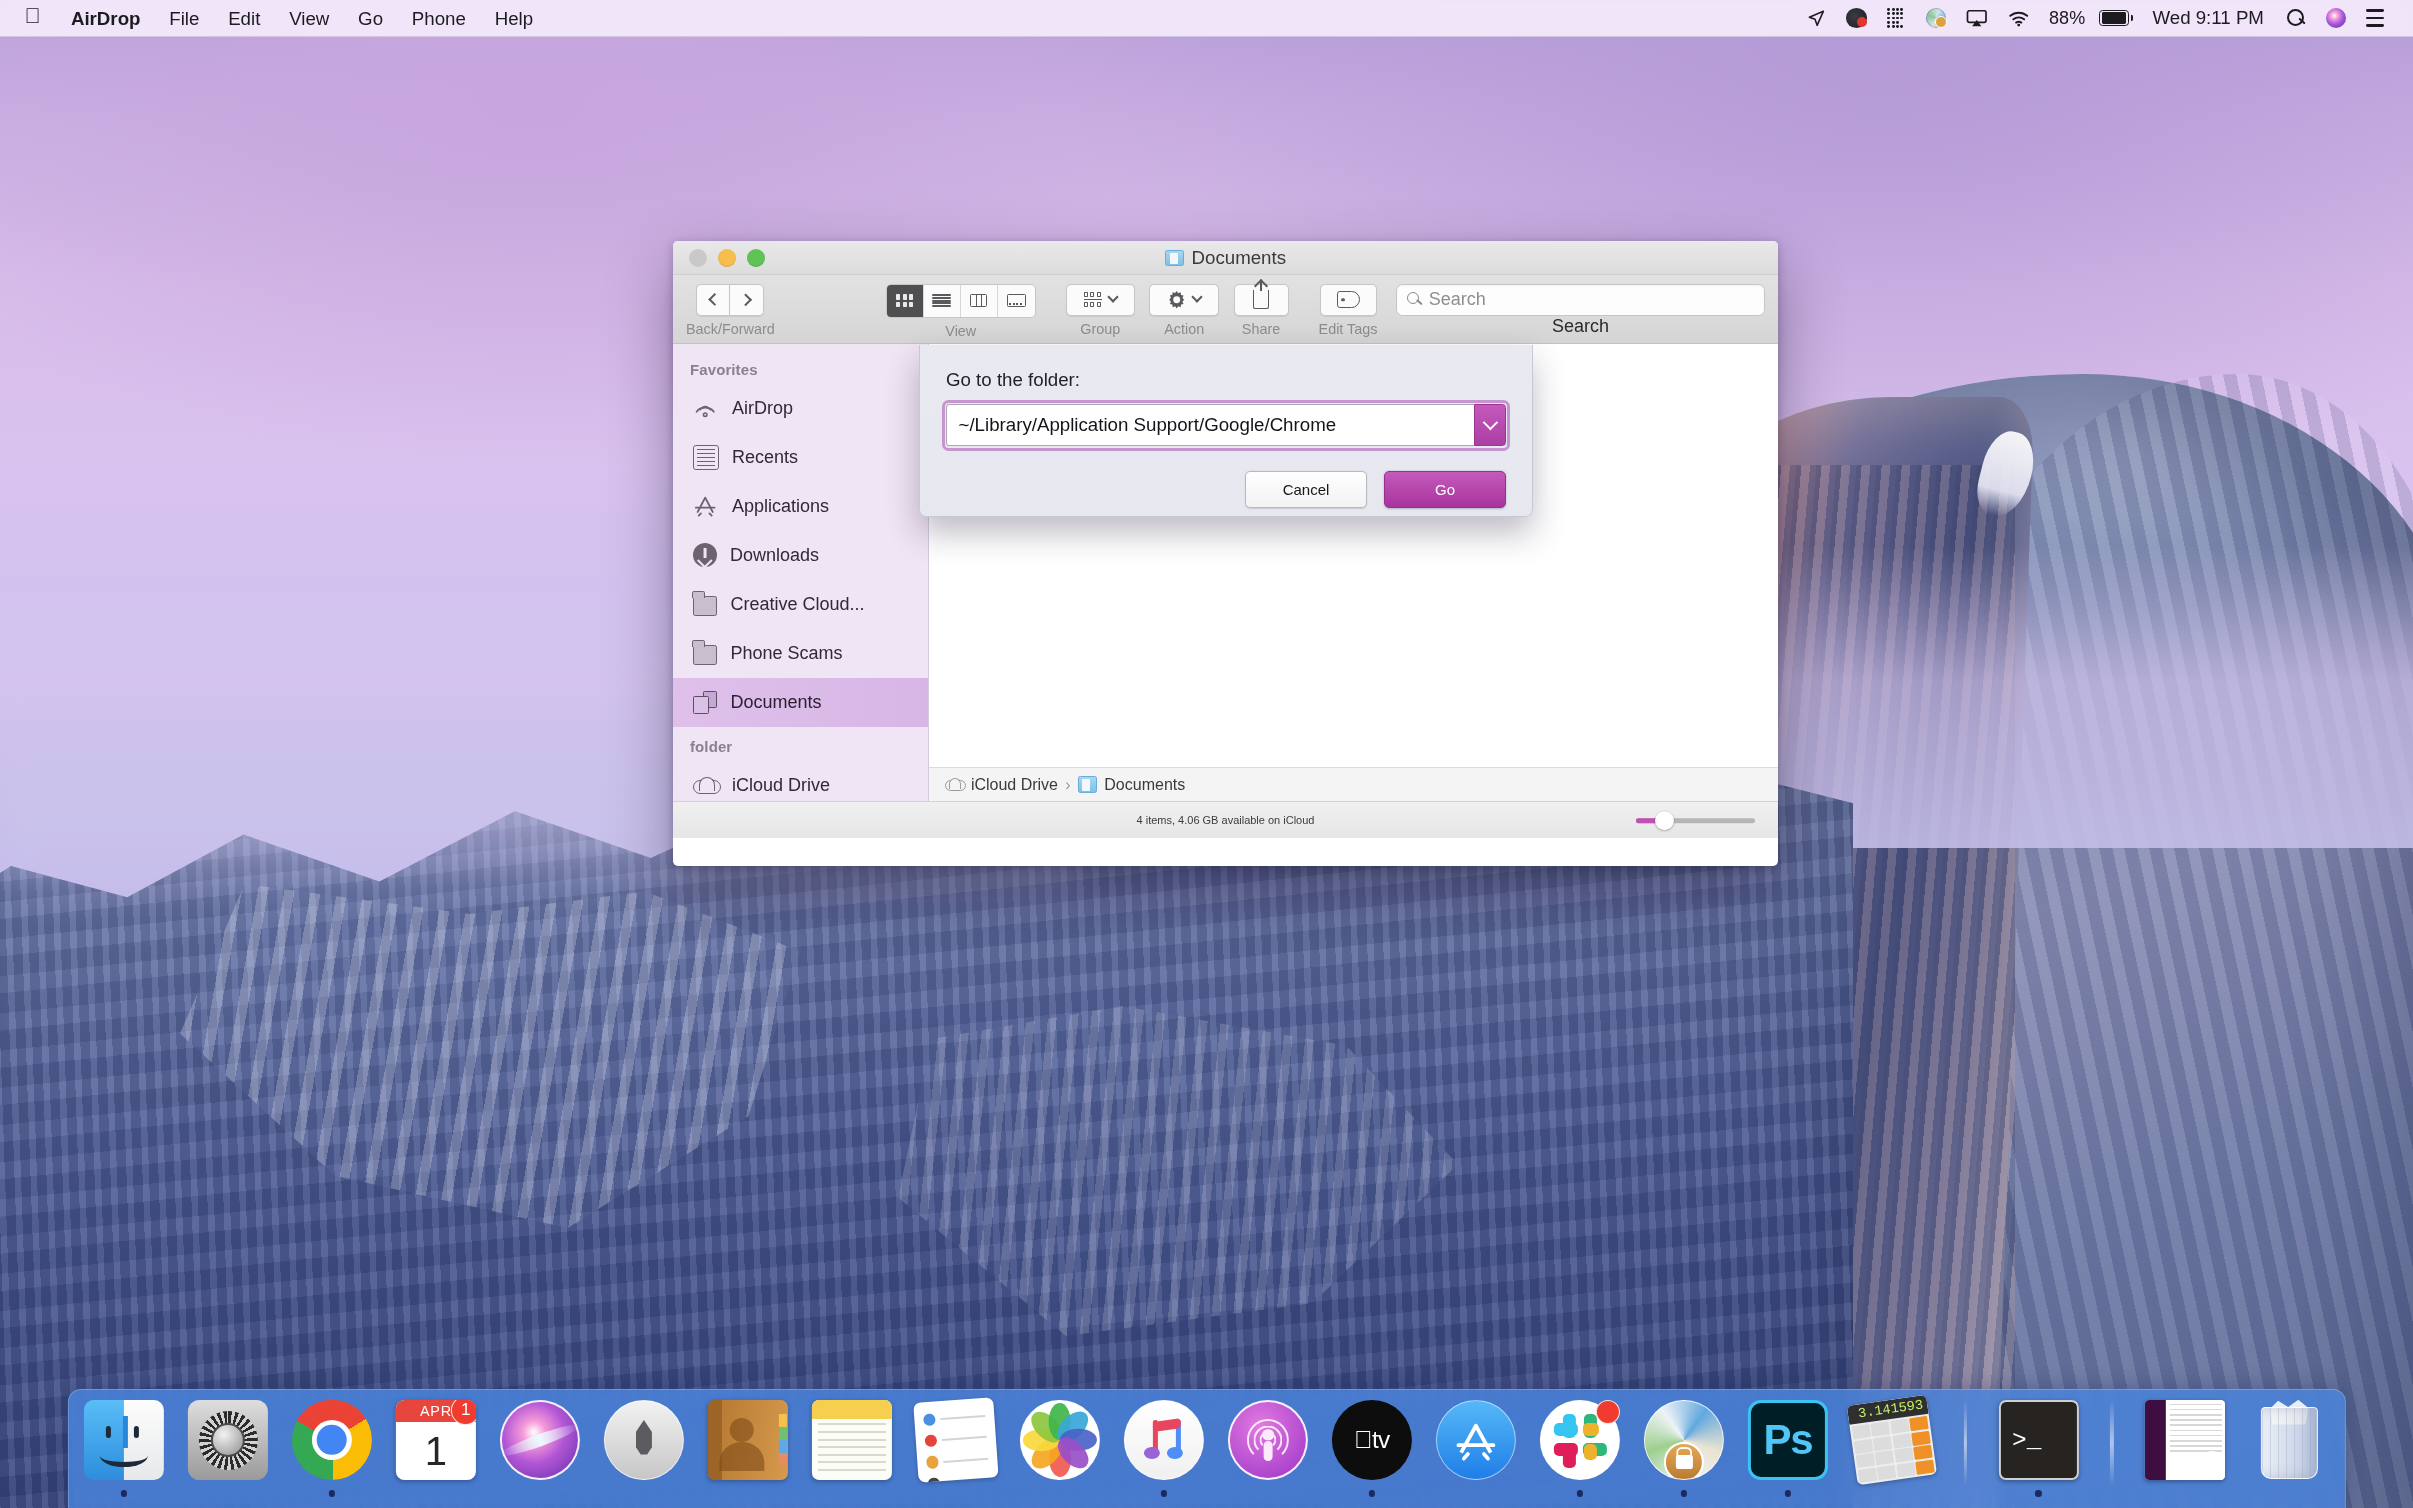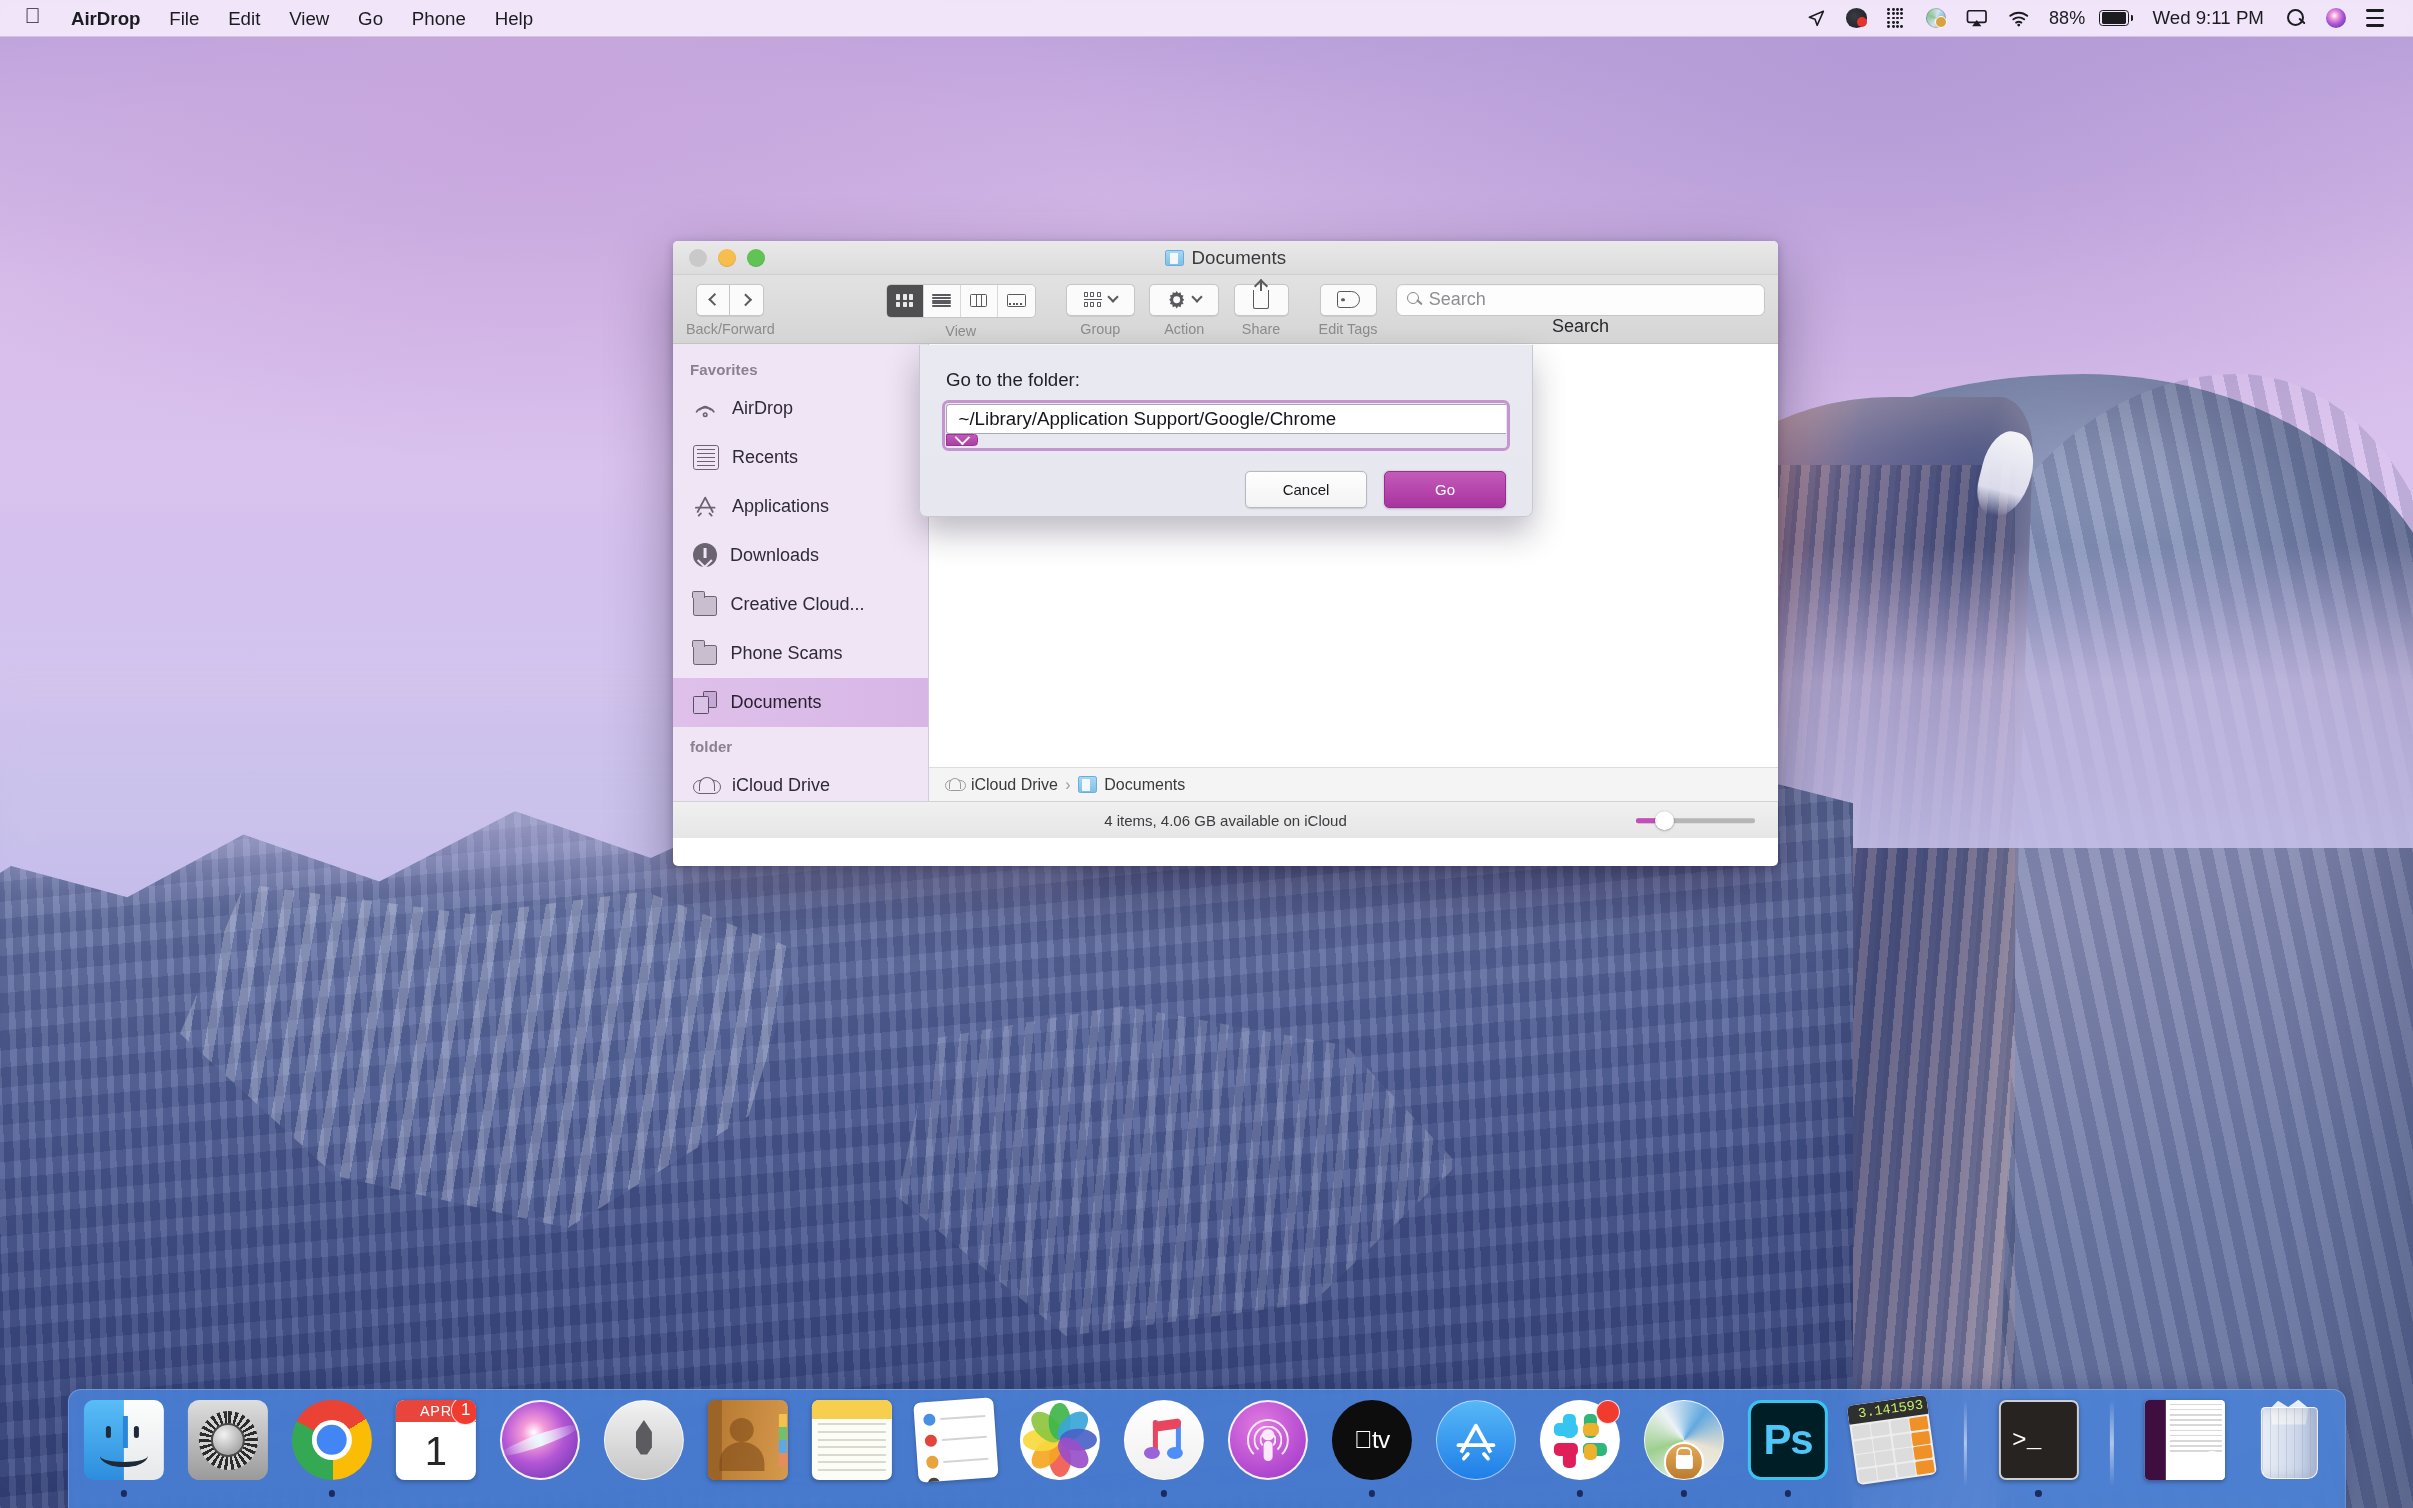--- a/index.html
+++ b/index.html
@@ -267,38 +267,38 @@
     display:flex; align-items:center; gap:7.2px; padding-left:16px; font-size:16px; color:#3a3a3e;
   }
   .pb-cloud { width:18.7px; height:12.2px; position:relative; }
   .pb-cloud::before{content:"";position:absolute;left:0;bottom:0;width:18.7px;height:8.6px;border:1.4px solid #9a9aa0;border-radius:6.5px;background:#f4f4f4;}
   .pb-cloud::after{content:"";position:absolute;left:4.3px;top:0;width:10px;height:9.3px;border:1.4px solid #9a9aa0;border-bottom:none;border-radius:6.5px 6.5px 0 0;background:#f4f4f4;}
   .pb-sep { color:#9a9aa0; font-size:16px; }
 
   .statusbar {
     height:37px; background:linear-gradient(#f0f0f0,#e6e6e6); border-top:0.7px solid #d2d2d2;
     display:flex; align-items:center; justify-content:center; position:relative;
-    font-size:15px; color:#3c3c40;
+    font-size:11px; color:#3c3c40;
   }
   .zoomslider { position:absolute; right:23px; top:50%; transform:translateY(-50%); width:119px; height:5.7px; }
   .zs-track { position:absolute; left:0; right:0; top:1.4px; height:4.3px; background:#b6b6b6; border-radius:2.2px;}
   .zs-fill { position:absolute; left:0; top:1.4px; width:26px; height:4.3px; background:#c24fb8; border-radius:2.2px;}
   .zs-knob { position:absolute; left:18.7px; top:-6.5px; width:19.4px; height:19.4px; border-radius:50%; background:#fff; box-shadow:0 0.7px 2.2px rgba(0,0,0,.35);}
 
   
   .sheet {
     position:absolute; left:246px; top:104px; width:614px; height:172px; z-index:50;
     background:linear-gradient(#e9eaf1,#e6e7ef);
     border:0.7px solid #c8c8d2; border-top:none;
     border-radius:0 0 7.2px 7.2px;
     box-shadow:0 16px 33px rgba(40,30,60,.30);
     padding:24.4px 26px 0 26px;
   }
   .sheet-label { font-size:18.7px; color:#1f1f24; margin-bottom:13px; }
-  .combo { position:relative; height:42px; display:flex;flex-direction:column; }
+  .combo { position:relative; height:42px; display:flex; }
   .combo-ring {
     position:absolute; inset:-4.3px -4.3px -4.3px -4.3px; border-radius:6.5px;
     border:3.6px solid rgba(170,80,180,.55); pointer-events:none;
   }
   .combo-field {
     flex:1; background:#fff; border:0.7px solid #a9a9b4; border-right:none; border-radius:3.6px 0 0 3.6px;
     display:flex; align-items:center; padding-left:11.5px; font-size:18.7px; color:#14141a;
   }
   .combo-btn {
     width:32px; background:linear-gradient(#c458bb,#ab3fa4); border:0.7px solid #9c3494; border-radius:0 3.6px 3.6px 0;

